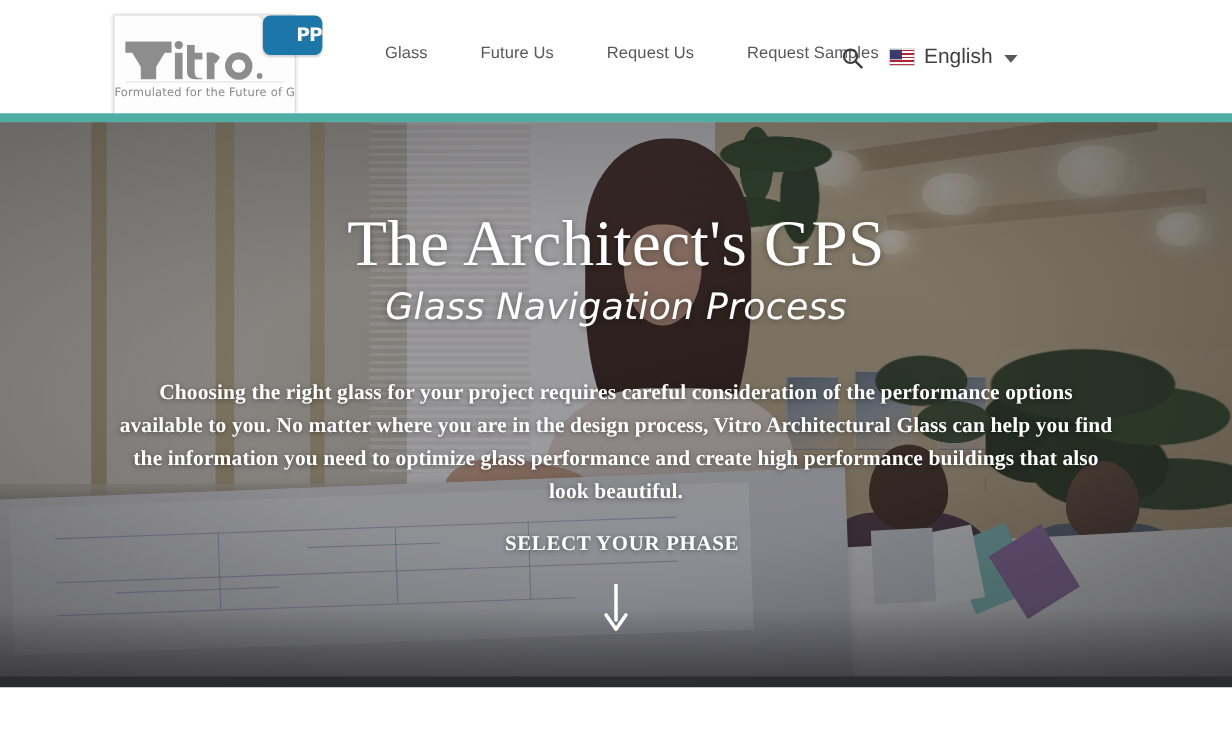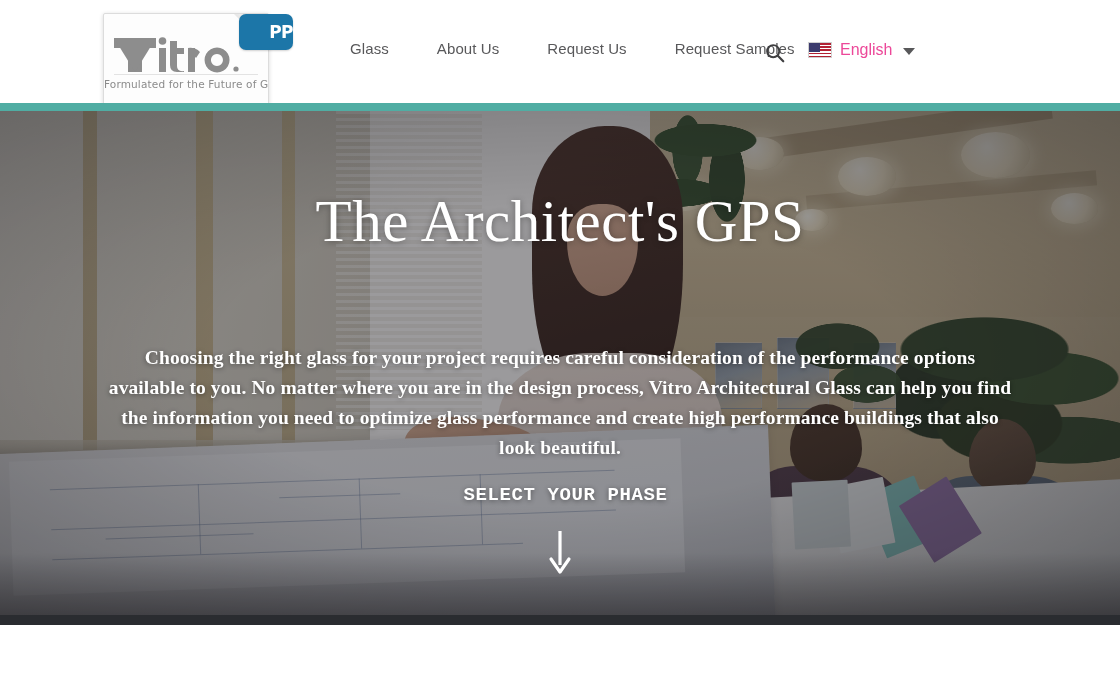--- a/index.html
+++ b/index.html
@@ -176,22 +176,22 @@
       #ffffff 1.6px, #ffffff 3.2px
     );
   }
   .flag .canton {
     position: absolute;
     left: 0; top: 0;
     width: 11px; height: 8.6px;
     background: #3c3b6e;
   }
   .lang-label {
-    font-size: 16px;
-    color: #ec4899;
+    font-size: 19px;
+    color: #404040;
     white-space: nowrap;
   }
   .caret {
     width: 0; height: 0;
     border-left: 6px solid transparent;
     border-right: 6px solid transparent;
     border-top: 7px solid #58585a;
     margin-left: 3px;
     margin-top: 2px;
   }
@@ -254,21 +254,21 @@
     font-size: 19.5px;
     font-weight: bold;
     color: #ffffff;
     line-height: 30px;
     letter-spacing: 0.1px;
     text-shadow: 0 1px 5px rgba(0,0,0,0.45);
   }
   .hero-cta {
     position: absolute;
     top: 373px; left: 0; right: 0;
-    font-family: Liberation Mono, monospace;
+    font-family: Liberation Serif, serif;
     font-size: 19px;
     font-weight: bold;
     color: #ffffff;
     letter-spacing: 0.6px;
     text-shadow: 0 1px 5px rgba(0,0,0,0.45);
     margin-left: 11px;
   }
   .scroll-arrow {
     position: absolute;
     top: 418px;
@@ -466,21 +466,21 @@
       <div class="logo-underline"></div>
       <div class="logo-tagline">Formulated for the Future of Glass</div>
     </div>
 
     <div class="ppg-badge">
       <span>PPG</span>
     </div>
 
     <nav class="nav">
       <div class="nav-item">Glass</div>
-      <div class="nav-item">About Us</div>
+      <div class="nav-item">Future Us</div>
       <div class="nav-item">Request Us</div>
       <div class="nav-item">Request Samples</div>
     </nav>
 
     <svg class="search-icon" viewBox="0 0 24 24">
       <circle cx="10" cy="10" r="6.6" fill="none" stroke="#3f3f41" stroke-width="2.1"></circle>
       <line x1="14.8" y1="14.8" x2="21" y2="21" stroke="#3f3f41" stroke-width="2.4" stroke-linecap="round"></line>
     </svg>
 
     <div class="lang-select">
@@ -558,20 +558,21 @@
 
       <div class="ph ph-dark-fg"></div>
       <div class="ph ph-vignette"></div>
       <div class="ph ph-bottom-strip"></div>
     </div>
 
     <div class="hero-overlay"></div>
 
     <div class="hero-content">
       <h1 class="hero-title">The Architect's GPS</h1>
+      <h2 class="hero-subtitle">Glass Navigation Process</h2>
       <p class="hero-body">Choosing the right glass for your project requires careful consideration of the performance options available to you. No matter where you are in the design process, Vitro Architectural Glass can help you find the information you need to optimize glass performance and create high performance buildings that also look beautiful.</p>
       <div class="hero-cta">SELECT YOUR PHASE</div>
 
       <svg class="scroll-arrow" viewBox="0 0 26 46">
         <line x1="13" y1="2" x2="13" y2="36" stroke="#ffffff" stroke-width="3.2"></line>
         <polyline points="4,30 13,43 22,30" fill="none" stroke="#ffffff" stroke-width="3.2" stroke-linecap="round" stroke-linejoin="round"></polyline>
       </svg>
     </div>
   </section>
 

